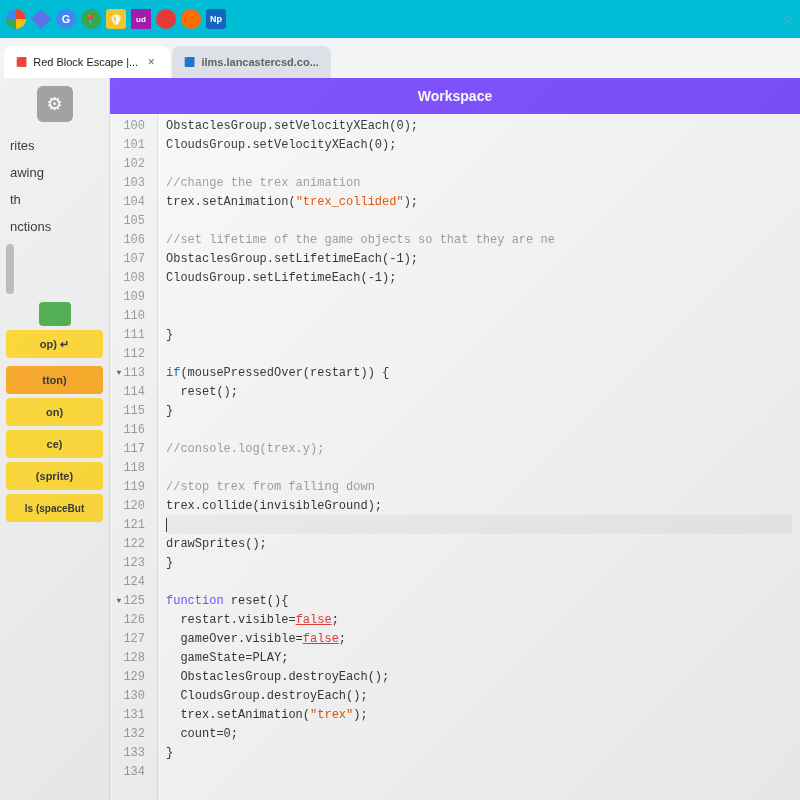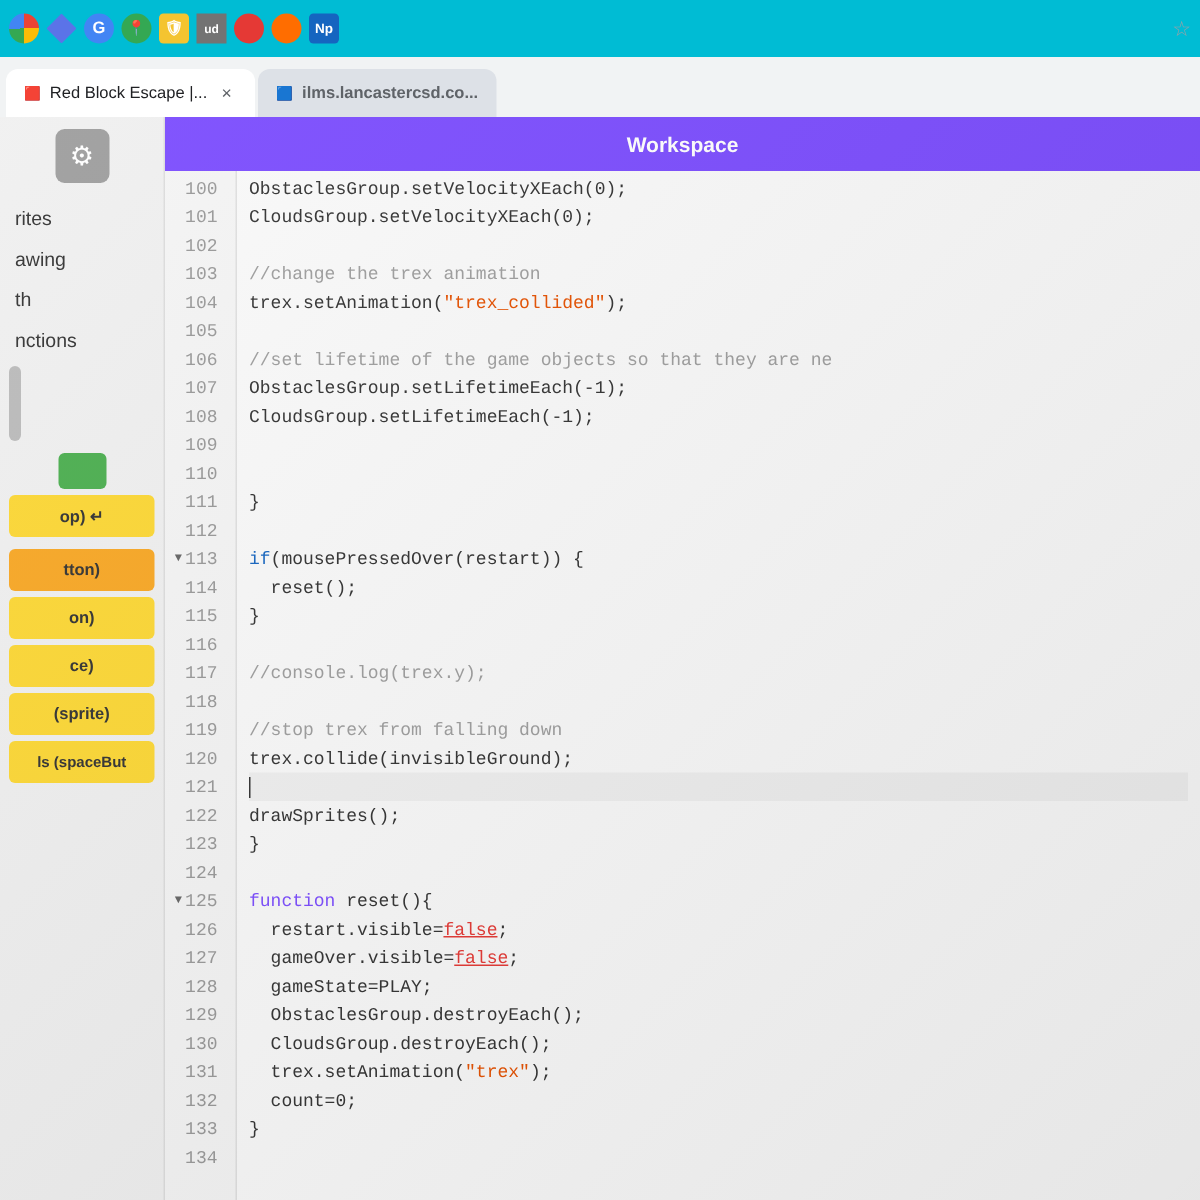--- a/index.html
+++ b/index.html
@@ -291,21 +291,21 @@
 <body>
 
 <div class="browser-chrome">
 
   <div class="top-bar-bg">
     <div class="browser-icon icon-chrome" style="background:conic-gradient(#ea4335 0 90deg,#fbbc05 90deg 180deg,#34a853 180deg 270deg,#4285f4 270deg 360deg); border-radius:50%;"></div>
     <div class="browser-icon icon-diamond" style="background:#5b73e8; clip-path:polygon(50% 0%,100% 50%,50% 100%,0% 50%); border-radius:0;"></div>
     <div class="browser-icon" style="background:#4285f4; border-radius:50%; font-size:11px;">G</div>
     <div class="browser-icon" style="background:#34a853; border-radius:50%; font-size:10px;">📍</div>
     <div class="browser-icon" style="background:#f4c430; border-radius:3px; font-size:10px;">🛡</div>
-    <div class="browser-icon" style="background:#737373; border-radius:0; font-size:8px; color:white;">ud</div>
+    <div class="browser-icon" style="background:#a21caf; border-radius:0; font-size:8px; color:white;">ud</div>
     <div class="browser-icon" style="background:#e53935; border-radius:50%; font-size:10px;"></div>
     <div class="browser-icon" style="background:#ff6d00; border-radius:50%; font-size:10px;"></div>
     <div class="browser-icon" style="background:#1565c0; border-radius:3px; font-size:9px; color:white;">Np</div>
     <div style="flex:1;"></div>
     <span class="star-icon">☆</span>
   </div>
 
   <div class="browser-tabs-row">
     <div class="browser-tab active">
       <span style="font-size:9px;">🟥</span>

